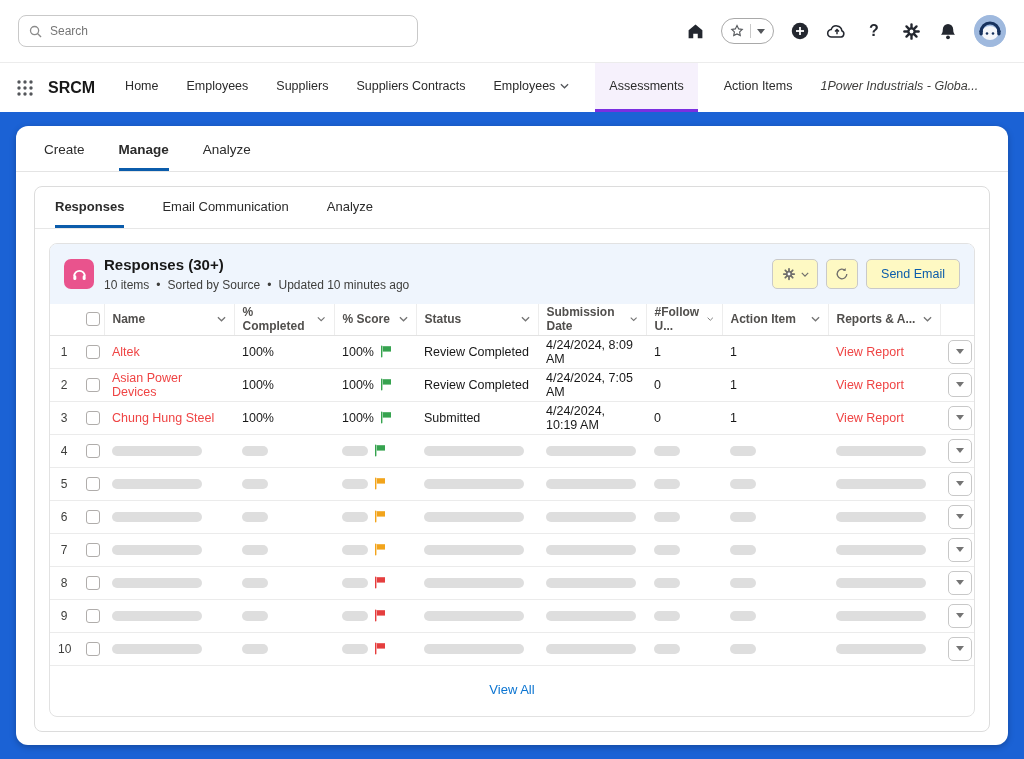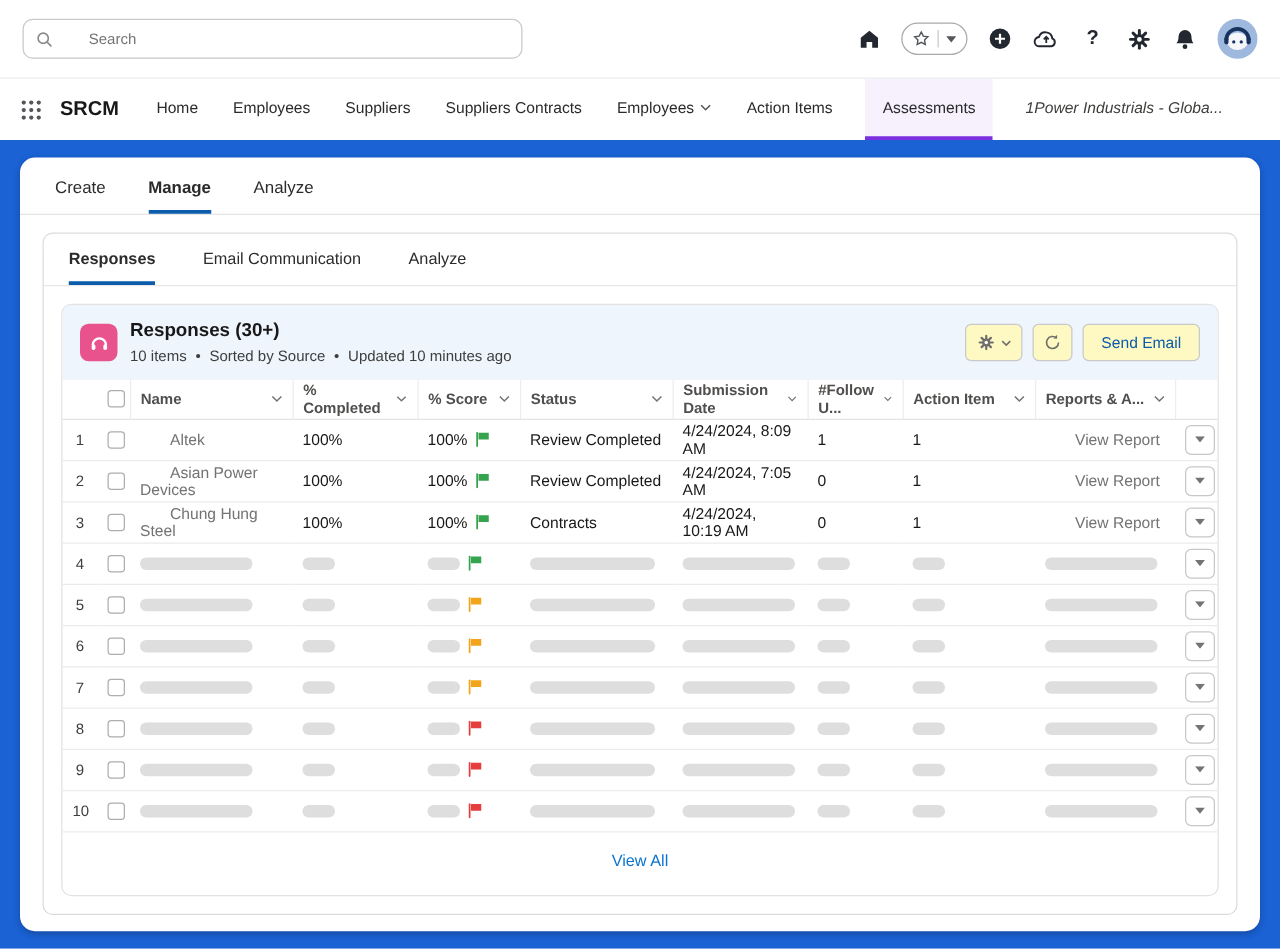--- a/index.html
+++ b/index.html
@@ -4,21 +4,21 @@
 <style>
   * { box-sizing: border-box; margin: 0; padding: 0; }
   html,body { width:1024px; height:759px; font-family:"Liberation Sans", sans-serif; background:#fff; overflow:hidden; }
 
   
   .top-header { height:62px; display:flex; align-items:center; padding:0 18px; background:#fff; }
   .logo { display:flex; align-items:center; gap:8px; width:258px; cursor:pointer; }
   .brand-text { font-size:22px; font-weight:800; letter-spacing:1.5px; color:#4f2683; }
   .search-mid { flex:1; display:flex; justify-content:flex-start; }
   .search-box { width:400px; height:32px; border:1px solid #c9c9c9; border-radius:8px; display:flex; align-items:center; padding:0 10px; gap:8px; background:#fff; }
-  .search-box input { border:none; outline:none; flex:1; font-size:12px; color:#444; font-family:"Liberation Sans", sans-serif; background:transparent;margin-left:21px; }
+  .search-box input { border:none; outline:none; flex:1; font-size:12px; color:#444; font-family:"Liberation Sans", sans-serif; background:transparent; }
   .header-icons { display:flex; align-items:center; gap:15px; }
   .hdr-icon { width:22px; height:22px; display:flex; align-items:center; justify-content:center; cursor:pointer; color:#23272f; }
   .help-q { font-size:16px; font-weight:700; color:#23272f; }
   .fav-pill { height:26px; border:1px solid #a9a9a9; border-radius:13px; display:flex; align-items:center; padding:0 8px; gap:6px; cursor:pointer; }
   .fav-divider { width:1px; height:14px; background:#c9c9c9; }
   .avatar { width:32px; height:32px; border-radius:50%; background:#b9cdea; display:flex; align-items:center; justify-content:center; overflow:hidden; cursor:pointer; }
 
   
   .nav-bar { height:50px; display:flex; align-items:stretch; padding:0 16px; border-top:1px solid #ececec; background:#fff; }
   .waffle { align-self:center; margin-right:14px; cursor:pointer; display:flex; }
@@ -60,21 +60,21 @@
   col.c-comp { width:100px; } col.c-score { width:82px; } col.c-status { width:122px; }
   col.c-date { width:108px; } col.c-follow { width:76px; } col.c-action { width:106px; }
   col.c-rep { width:112px; } col.c-btn { width:auto; }
   thead th { height:31px; font-size:12px; font-weight:700; color:#514f4d; text-align:left; padding:0 8px; border-bottom:1px solid #e2e2e2; border-right:1px solid #ededed; background:#fff; }
   thead th.no-sep { border-right:none; }
   .th-inner { display:flex; align-items:center; justify-content:space-between; gap:4px; cursor:pointer; }
   tbody td { height:33px; font-size:12.5px; color:#181818; padding:0 8px; border-bottom:1px solid #ebebeb; }
   tbody tr:last-child td { border-bottom:1px solid #ebebeb; }
   .c-num-cell { text-align:center; color:#3e3e3c; font-size:12px; }
   .cb { appearance:none; -webkit-appearance:none; width:14px; height:14px; border:1px solid #b0adab; border-radius:3px; background:#fff; cursor:pointer; display:block; }
-  a.link { color:#737373; text-decoration:none; cursor:pointer;margin-left:24px; }
+  a.link { color:#ef4444; text-decoration:none; cursor:pointer; }
   .score-wrap { display:flex; align-items:center; gap:6px; }
   .flag { display:inline-flex; }
   .flag svg { fill:currentColor; }
   .flag[data-flag="green"] { color:#36a34f; }
   .flag[data-flag="yellow"] { color:#f2a41b; }
   .flag[data-flag="red"] { color:#e53e3e; }
   .sk { height:10px; border-radius:6px; background:#dedede; }
   .sk-w26 { width:26px; } .sk-w90 { width:90px; } .sk-w100 { width:100px; }
   .row-action { width:24px; height:24px; border:1px solid #c8c8c8; border-radius:5px; background:#fff; display:flex; align-items:center; justify-content:center; cursor:pointer; }
   .list-footer { text-align:center; padding:14px 0 18px; }
@@ -187,25 +187,25 @@
       </span>
     <span class="nav-item">
         <span>Suppliers Contracts</span>
       </span>
     <span class="nav-item">
       <span>Employees</span>
       <svg width="9" height="6" viewBox="0 0 10 6">
           <path d="M1 1l4 4 4-4" fill="none" stroke="#53565a" stroke-width="1.4"></path>
         </svg>
     </span>
+    <span class="nav-item selected">
+        <span>Assessments</span>
+      </span>
     <span class="nav-item">
         <span>Action Items</span>
-      </span>
-    <span class="nav-item selected">
-        <span>Assessments</span>
       </span>
     <span class="nav-item temp-tab">
       <span>1Power Industrials - Globa...</span>
 
     </span>
 
   </div>
 </nav>
 
 <div class="blue-frame">
@@ -433,21 +433,21 @@
                   <span class="score-wrap">
                     <span>100%</span>
                     <span class="flag" data-flag="green">
                       <svg width="12" height="13" viewBox="0 0 12 13">
                         <rect x="1" y="0.5" width="1.4" height="12" rx="0.7"></rect>
                         <path d="M2.8 1.2h8.2v5.4H2.8z"></path>
                       </svg>
                     </span>
                   </span>
                 </td>
-              <td>Contracts</td>
+              <td>Submitted</td>
               <td>4/24/2024, 10:19 AM</td>
               <td>0</td>
               <td>1</td>
               <td><a class="link">View Report</a></td>
               <td>
                   <button class="row-action">
                     <svg width="8" height="5" viewBox="0 0 8 5">
                       <path d="M0 0h8L4 5z" fill="#747474"></path>
                     </svg>
                   </button>

